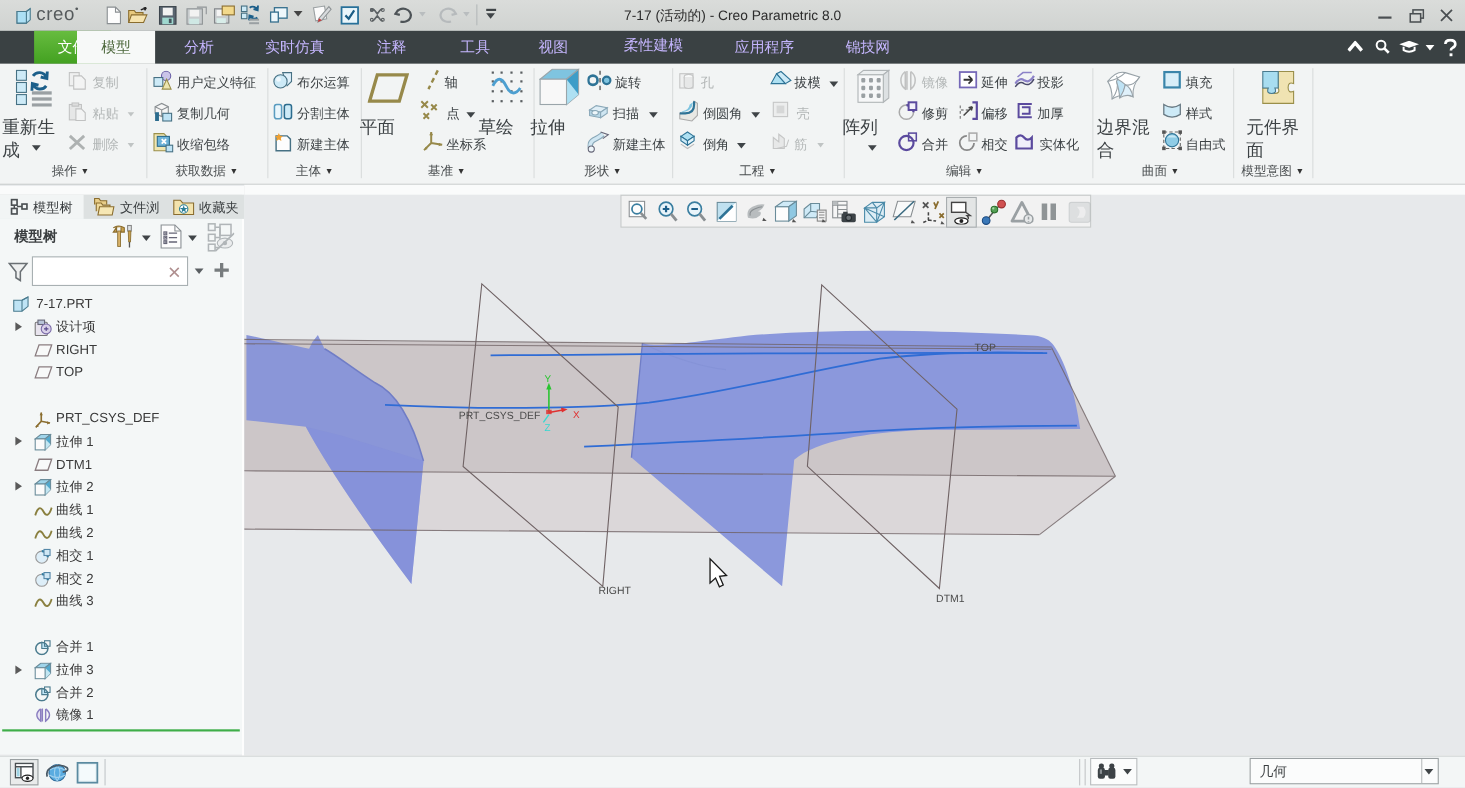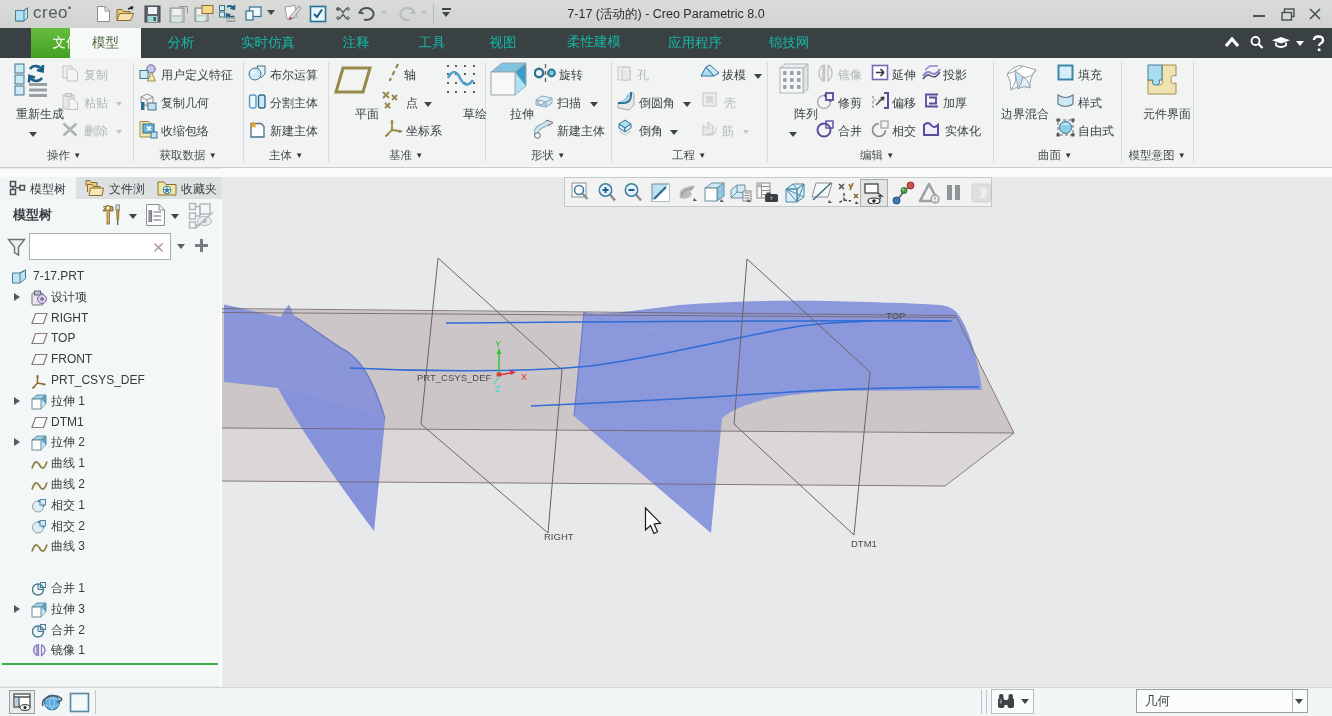--- a/index.html
+++ b/index.html
@@ -8,32 +8,32 @@
   .abs { position:absolute; }
 
   
   #titlebar { left:0; top:0; width:1332px; height:28px;
     background:linear-gradient(#dadcda,#d0d3d1); }
   #creotext { left:33px; top:3px; font-size:17px; color:#555a5c; letter-spacing:0.5px; }
   #wintitle { left:466px; top:6px; width:400px; text-align:center; font-size:12.5px; color:#2c2c2c; }
 
   
   #tabbar { left:0; top:28px; width:1332px; height:30px; background:#3a4143; }
-  .tab { position:absolute; top:0; height:30px; line-height:30px; color:#14b8a6; font-size:13.5px; text-align:center; }
+  .tab { position:absolute; top:0; height:30px; line-height:30px; color:#c4b5fd; font-size:13.5px; text-align:center; }
   #tab-file { left:0; width:70px; background:linear-gradient(#67bc3f,#43a121); color:#fff;margin-left:31px; }
   #tab-model { left:70px; width:71px; background:#f7f9f8; color:#4c673b; }
 
   
   #ribbon { left:0; top:58px; width:1332px; height:110px; background:#f2f4f4; border-bottom:1px solid #c9cdcd; }
   .rsep { position:absolute; top:4px; width:1px; height:100px; background:#d9dcdc; }
   .glabel { position:absolute; top:90px; height:18px; font-size:11.5px; color:#4a4e50; text-align:center; width:120px; }
   .glabel .dar { font-size:8px; vertical-align:1px; color:#333; }
   .rtxt { position:absolute; font-size:12px; color:#3d4245; white-space:nowrap; }
   .rtxt.dis { color:#b2b6b6; }
-  .bigbtn { position:absolute; text-align:right; font-size:12px; color:#3d4245; }
+  .bigbtn { position:absolute; text-align:left; font-size:16px; color:#3d4245; }
 
   
   #panel { left:0; top:177px; width:222px; height:509px; background:#f4f7f7; }
   #paneltabs { left:0; top:177px; width:222px; height:22px; background:#dde1e1; }
   .ptab { position:absolute; top:0; height:22px; font-size:12px; color:#3a3e40; }
   #panelhead { left:0; top:199px; width:222px; height:34px; }
   #filterrow { left:0; top:233px; width:222px; height:30px; }
   #tree { left:0; top:264px; width:218px; height:400px; font-size:12px; color:#3a3a3a; }
   .trow { position:absolute; left:0; width:218px; height:21px; line-height:21px; }
   .trow .txt { position:absolute; left:51px; top:0; }
@@ -570,26 +570,20 @@
           <path d="M4.5 1.5 L16 1.5 L12.5 11.5 L1 11.5 Z" fill="#f8f9f9" stroke="#8a7d80" stroke-width="1.2"></path>
         </svg></span>
       <span class="txt" style="left:51px">RIGHT</span>
     </div>
     <div class="trow" style="top:64.4px">
       <span class="abs" style="left:31px;top:3px"><svg width="17" height="13" viewBox="0 0 17 13">
           <path d="M4.5 1.5 L16 1.5 L12.5 11.5 L1 11.5 Z" fill="#f8f9f9" stroke="#8a7d80" stroke-width="1.2"></path>
         </svg></span>
       <span class="txt" style="left:51px">TOP</span>
     </div>
-    <div class="trow" style="top:85.2px">
-      <span class="abs" style="left:31px;top:3px"><svg width="17" height="13" viewBox="0 0 17 13">
-          <path d="M4.5 1.5 L16 1.5 L12.5 11.5 L1 11.5 Z" fill="#f8f9f9" stroke="#8a7d80" stroke-width="1.2"></path>
-        </svg></span>
-      <span class="txt" style="left:51px">FRONT</span>
-    </div>
     <div class="trow" style="top:106.0px">
       <span class="abs" style="left:31px;top:3px"><svg width="16" height="17" viewBox="0 0 16 17">
           <path d="M6.5 2 L6.5 10 L1.5 15.5 M6.5 10 L14.5 11.5" stroke="#8a6d2f" stroke-width="1.5" fill="none"></path>
           <path d="M6.5 2 L5 4.6 L8 4.6 Z M1.5 15.5 L4.4 14.7 L2.8 12.9 Z M14.5 11.5 L12 10 L11.8 12.8 Z" fill="#8a6d2f"></path>
         </svg></span>
       <span class="txt" style="left:51px">PRT_CSYS_DEF</span>
     </div>
     <div class="trow" style="top:126.8px">
       <span class="texp"></span>
       <span class="abs" style="left:31px;top:3px"><svg width="16" height="16" viewBox="0 0 16 16">

